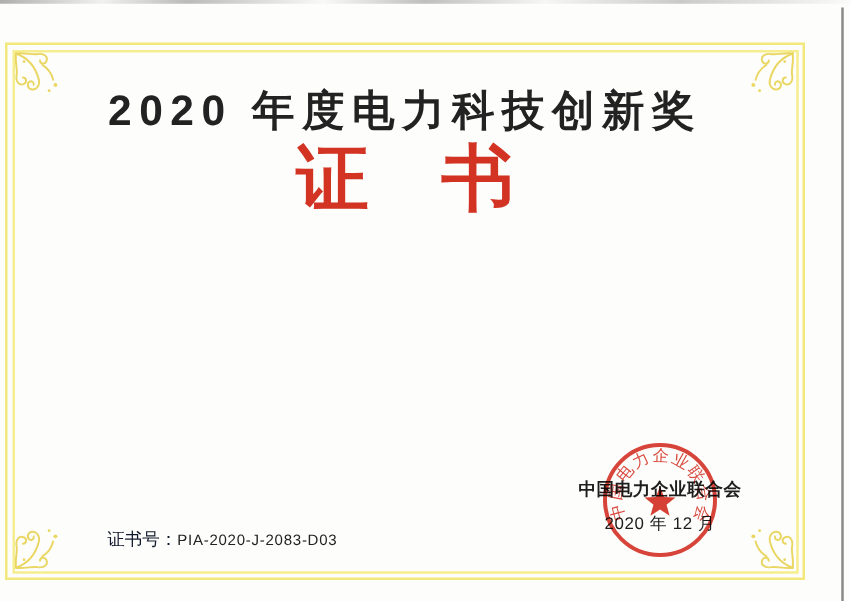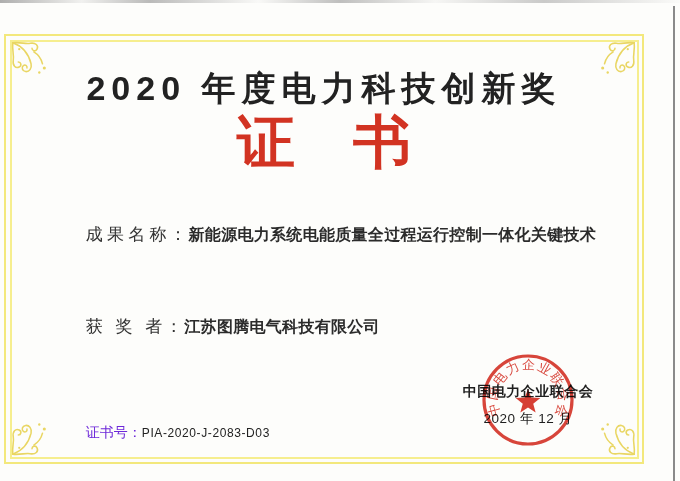--- a/index.html
+++ b/index.html
@@ -37,21 +37,21 @@
     font-size:58px;line-height:66px;color:#d23322;white-space:pre;
   }
   
   .row{position:absolute;left:68px;height:24px;line-height:24px;white-space:pre;}
   .row1{top:199px;} .row2{top:246px;} .row3{top:291px;}
   .field-label{font-family:"Liberation Serif",serif;font-size:17px;color:#333;white-space:pre;}
   .field-colon{font-family:"Liberation Serif",serif;font-size:17px;color:#333;margin:0 2px 0 3px;}
   .field-value{font-family:"Liberation Sans",sans-serif;font-size:16px;font-weight:600;color:#2b2b2b;letter-spacing:0.3px;}
   
   .certno{position:absolute;left:68px;top:405px;height:18px;line-height:18px;white-space:pre;}
-  .certno-label{font-family:"Liberation Serif",serif;font-size:14px;color:#6d28d9;}
+  .certno-label{font-family:"Liberation Serif",serif;font-size:14px;color:#0f172a;}
   .certno-value{font-family:"Liberation Sans",sans-serif;font-size:12px;letter-spacing:0.6px;color:#222;}
   
   .issuer-name{
     position:absolute;left:448px;top:383px;width:160px;text-align:center;
     font-size:14px;font-weight:700;color:#1e1e1e;letter-spacing:0.5px;white-space:pre;
   }
   .issue-date{
     position:absolute;left:448px;top:410px;width:160px;text-align:center;
     font-size:13.5px;color:#1e1e1e;letter-spacing:0.5px;white-space:pre;
   }
@@ -93,28 +93,22 @@
       <use href="#cornerFlourish" xlink:href="#cornerFlourish"></use>
     </svg>
   <svg class="flourish fl-br">
       <use href="#cornerFlourish" xlink:href="#cornerFlourish"></use>
     </svg>
 
   <div class="title">2020 年度电力科技创新奖</div>
 
   <div class="cert-word">证　书</div>
 
-  <div class="row row1">
-    <span class="field-label">成 果 名 称</span><span class="field-colon">：</span><span class="field-value">新能源电力系统电能质量全过程运行控制一体化关键技术</span>
-  </div>
 
 
-  <div class="row row3">
-    <span class="field-label">获   奖   者</span><span class="field-colon">：</span><span class="field-value">江苏图腾电气科技有限公司</span>
-  </div>
 
   <div class="certno">
     <span class="certno-label">证书号：</span><span class="certno-value">PIA-2020-J-2083-D03</span>
   </div>
 
   <div class="issuer-name">中国电力企业联合会</div>
   <div class="issue-date">2020 年 12 月</div>
 
   <svg class="seal" viewBox="0 0 150 140" xmlns="http://www.w3.org/2000/svg">
     <circle cx="73" cy="70" r="44" fill="none" stroke="#d6352a" stroke-width="3.2" opacity="0.92"></circle>

